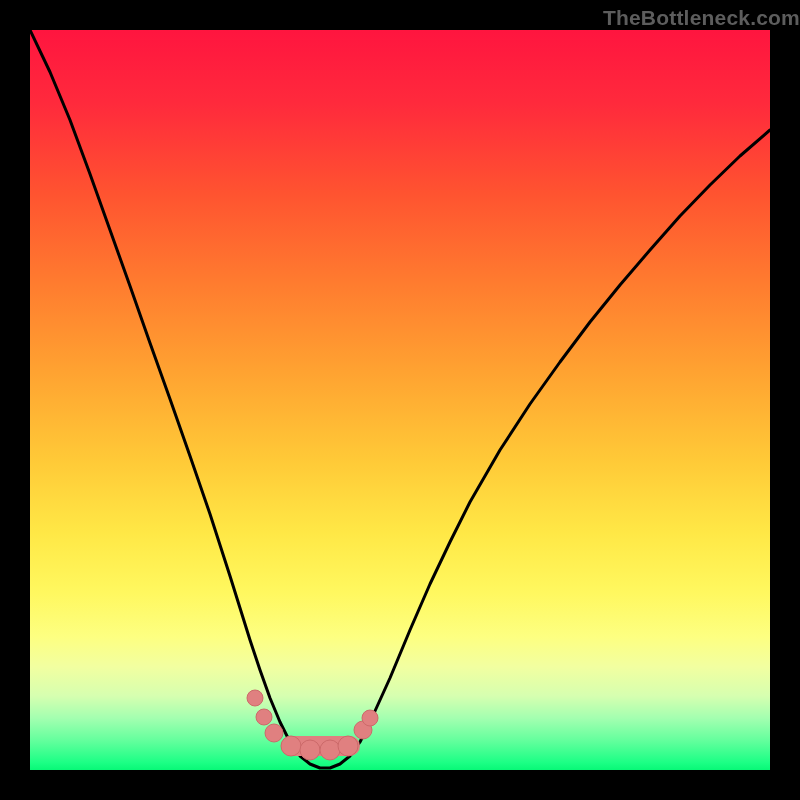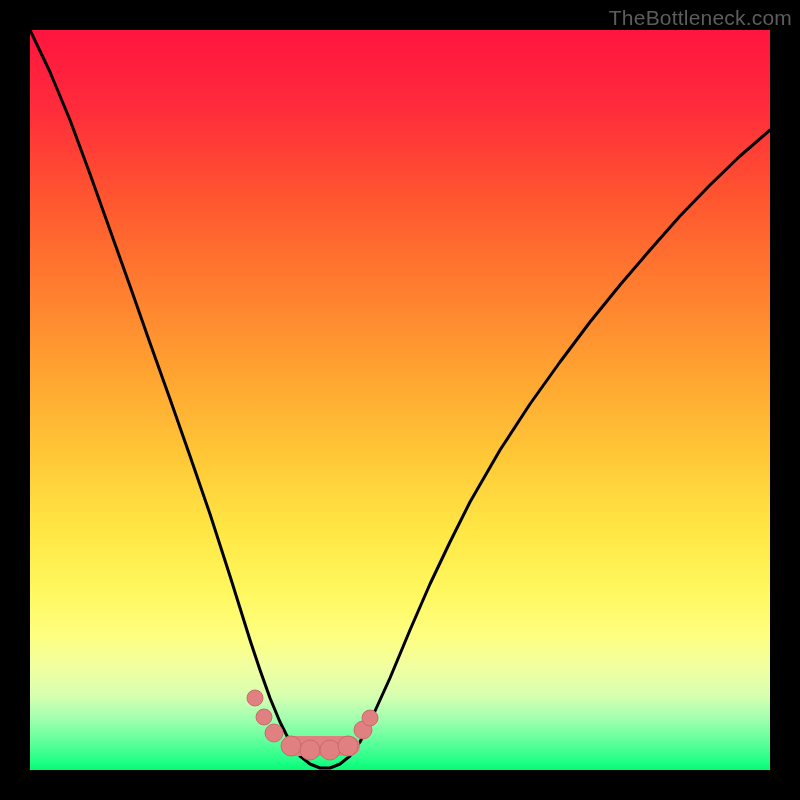--- a/index.html
+++ b/index.html
@@ -49,24 +49,24 @@
   }
   .curves {
     position: absolute;
     inset: 0;
     width: 740px;
     height: 740px;
   }
   .watermark {
     position: absolute;
     top: 6px;
-    right: 8px;
+    right: 0;
     color: #5d5d5d;
     font-size: 21px;
-    font-weight: 400;
+    font-weight: 700;
     letter-spacing: 0.2px;
   }
 </style>
 </head>
 <body>
 
 <div class="stage">
   <div class="watermark">TheBottleneck.com</div>
   <div class="plot">
     <div class="gradient"></div>

